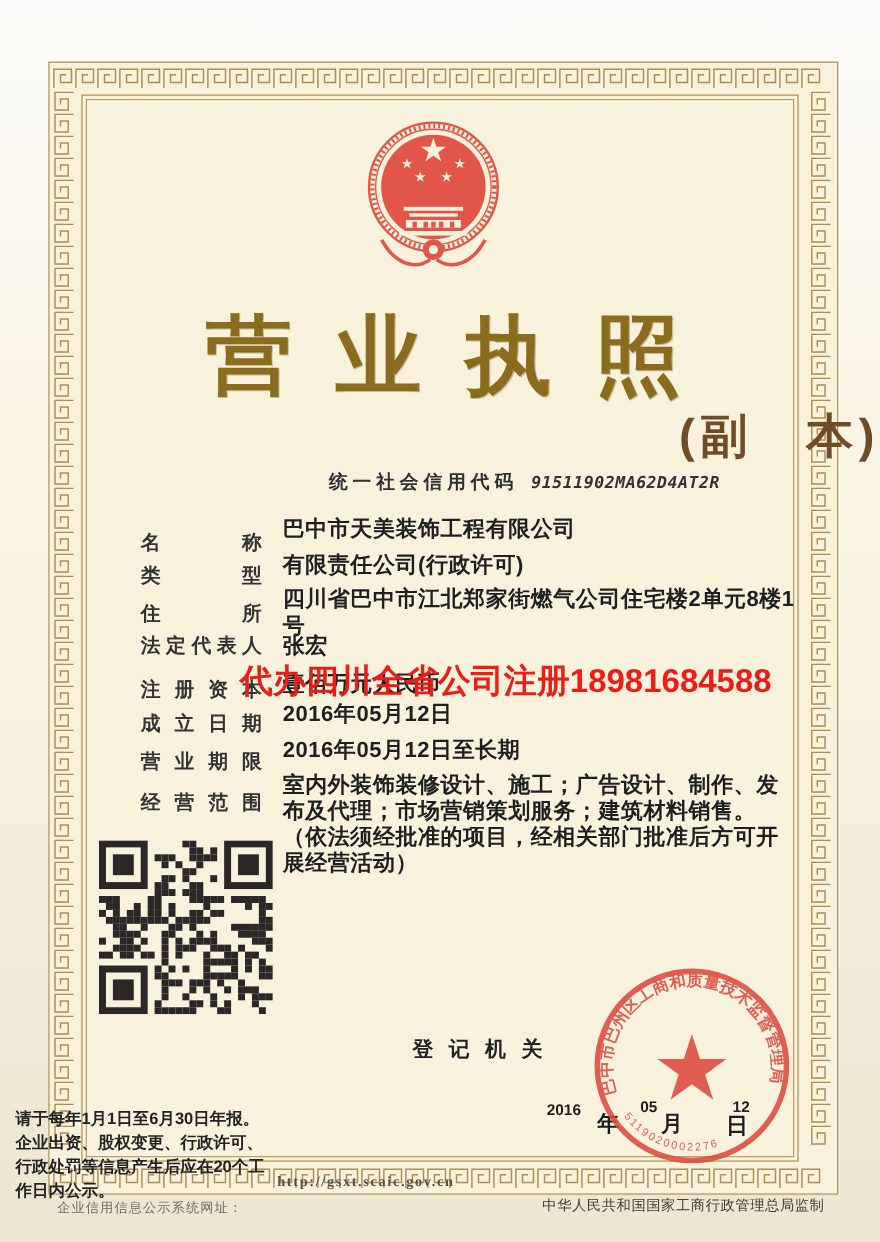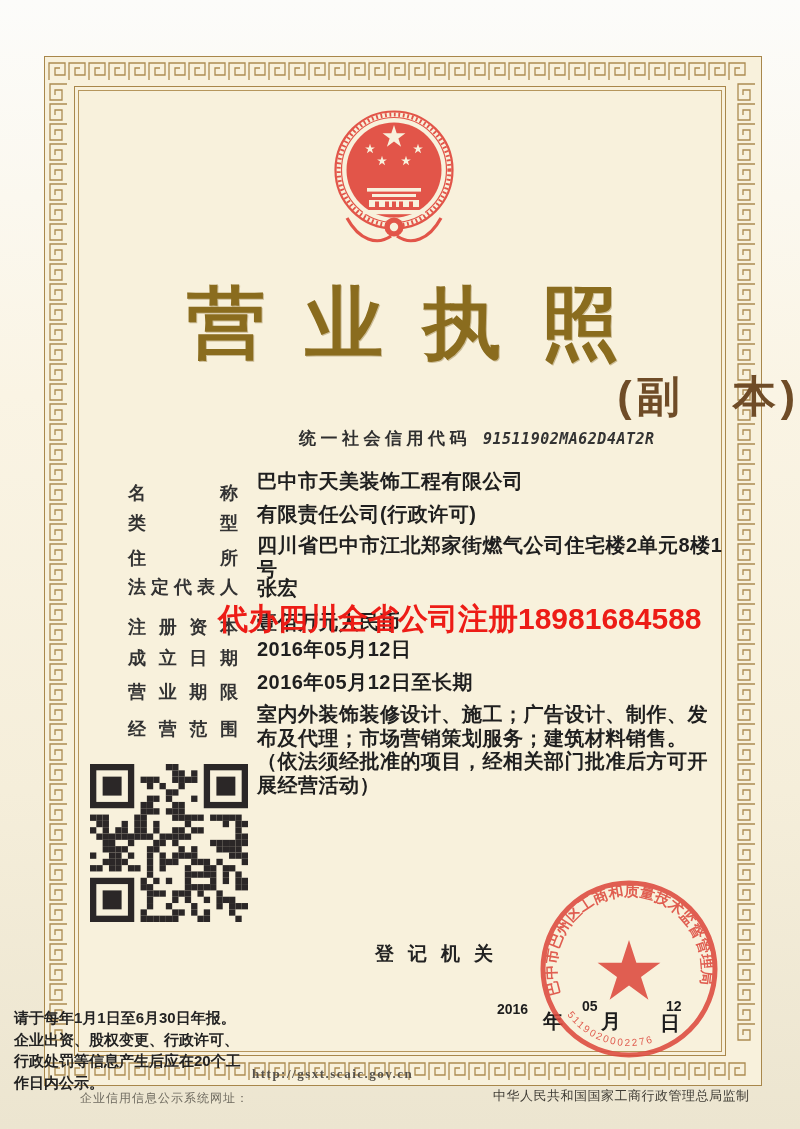--- a/index.html
+++ b/index.html
@@ -64,21 +64,21 @@
 
   .date-part { z-index:6; color:#1d1d1d; font-weight:700; white-space:nowrap; }
   .d-num { font-size:14px; }
   .d-unit { font-size:20px; }
 
   
   .notice { left:14px; top:1007px; width:262px; z-index:6;
             font-size:15px; font-weight:700; color:#222; line-height:21.5px; }
   .gov-url { left:216px; top:1066px; z-index:6; font-family:Liberation Serif, serif;
              font-size:13px; font-weight:600; color:#55514a; letter-spacing:1.5px;margin-left:36px; }
-  .url-label { left:52px; top:1090px; font-size:12px; color:#6e6a5f; letter-spacing:1px;margin-left:28px; }
+  .url-label { left:52px; top:1090px; font-size:12px; color:#6e6a5f; letter-spacing:1px; }
   .issuer { left:493px; top:1087px; font-size:13px; color:#3f3c35; letter-spacing:.5px; }
 </style>
 </head>
 <body>
 
 <div class="page">
 
   <div class="frame-outer"></div>
   <svg class="meander" style="left:48px;top:59px" width="708" height="24">
       <path d="M1,21 V4 H17 V16 H7 V9 H12 M21,21 V4 H37 V16 H27 V9 H32 M41,21 V4 H57 V16 H47 V9 H52 M61,21 V4 H77 V16 H67 V9 H72 M81,21 V4 H97 V16 H87 V9 H92 M101,21 V4 H117 V16 H107 V9 H112 M121,21 V4 H137 V16 H127 V9 H132 M141,21 V4 H157 V16 H147 V9 H152 M161,21 V4 H177 V16 H167 V9 H172 M181,21 V4 H197 V16 H187 V9 H192 M201,21 V4 H217 V16 H207 V9 H212 M221,21 V4 H237 V16 H227 V9 H232 M241,21 V4 H257 V16 H247 V9 H252 M261,21 V4 H277 V16 H267 V9 H272 M281,21 V4 H297 V16 H287 V9 H292 M301,21 V4 H317 V16 H307 V9 H312 M321,21 V4 H337 V16 H327 V9 H332 M341,21 V4 H357 V16 H347 V9 H352 M361,21 V4 H377 V16 H367 V9 H372 M381,21 V4 H397 V16 H387 V9 H392 M401,21 V4 H417 V16 H407 V9 H412 M421,21 V4 H437 V16 H427 V9 H432 M441,21 V4 H457 V16 H447 V9 H452 M461,21 V4 H477 V16 H467 V9 H472 M481,21 V4 H497 V16 H487 V9 H492 M501,21 V4 H517 V16 H507 V9 H512 M521,21 V4 H537 V16 H527 V9 H532 M541,21 V4 H557 V16 H547 V9 H552 M561,21 V4 H577 V16 H567 V9 H572 M581,21 V4 H597 V16 H587 V9 H592 M601,21 V4 H617 V16 H607 V9 H612 M621,21 V4 H637 V16 H627 V9 H632 M641,21 V4 H657 V16 H647 V9 H652 M661,21 V4 H677 V16 H667 V9 H672 M681,21 V4 H697 V16 H687 V9 H692 " fill="none" stroke="#a8874b" stroke-width="1.3"></path>

